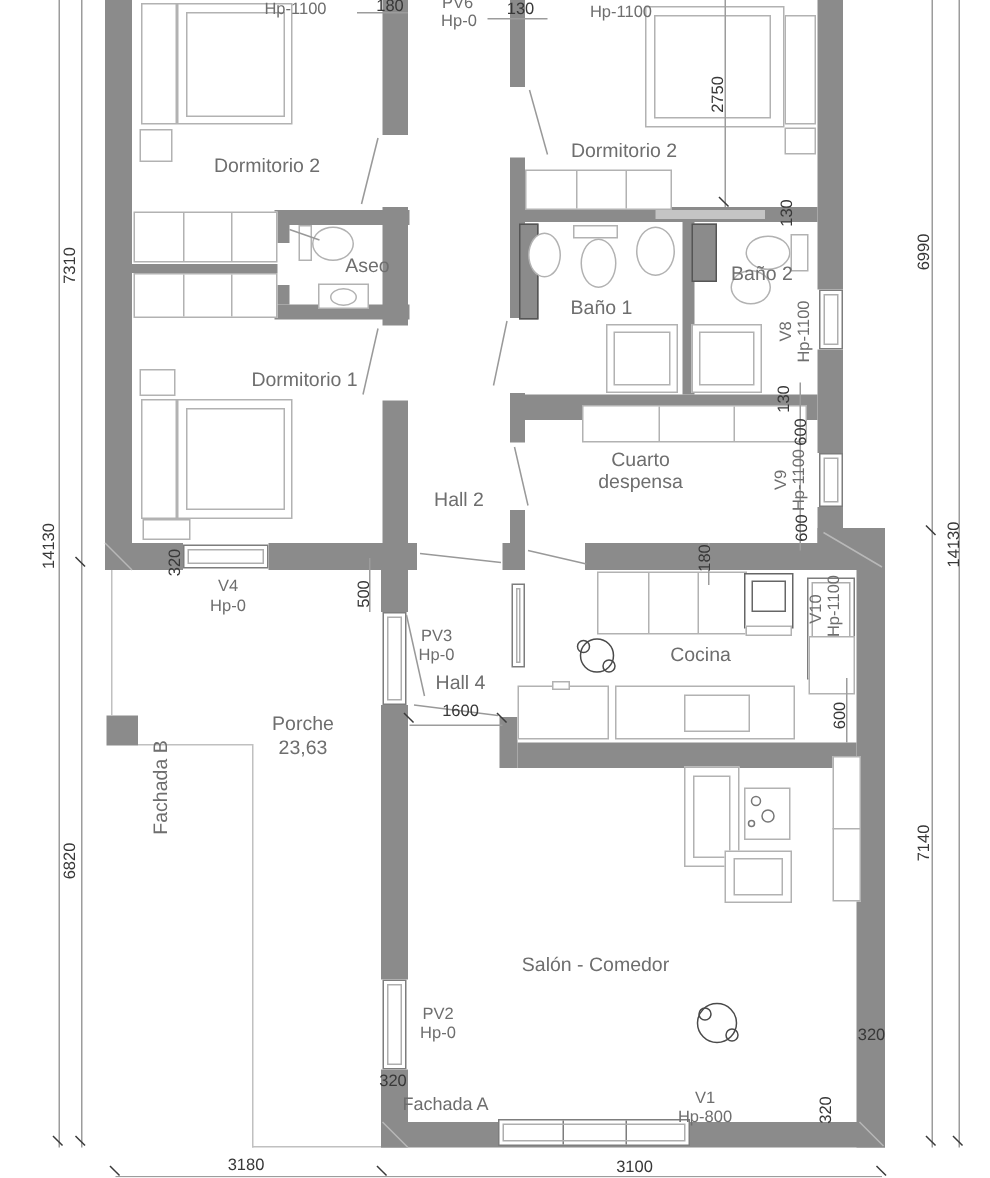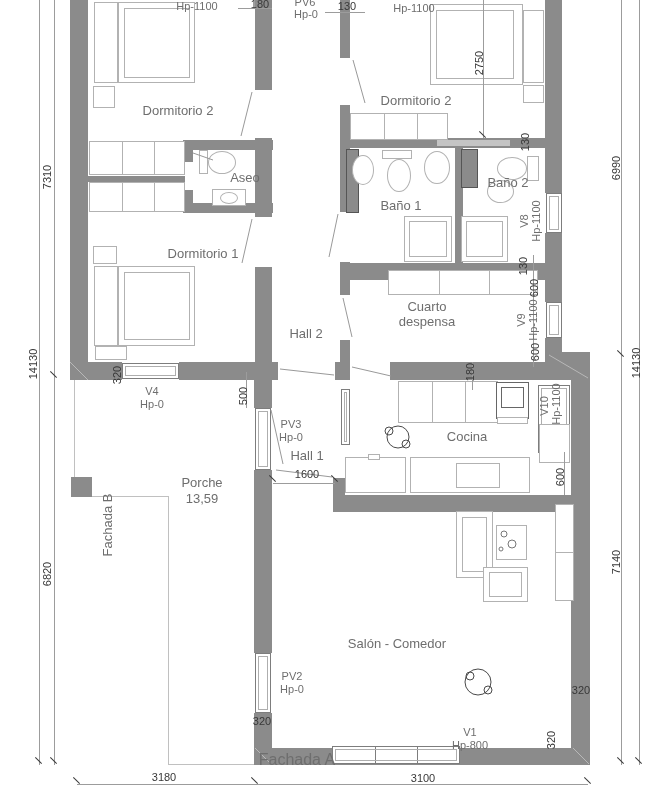--- a/index.html
+++ b/index.html
@@ -215,26 +215,26 @@
   <div class="rl" style="left:178px;top:110px">Dormitorio 2</div>
   <div class="rl" style="left:245px;top:177px">Aseo</div>
   <div class="rl" style="left:203px;top:253px">Dormitorio 1</div>
   <div class="rl" style="left:306px;top:333px">Hall 2</div>
   <div class="rl" style="left:416px;top:100px">Dormitorio 2</div>
   <div class="rl" style="left:401px;top:205px">Baño 1</div>
   <div class="rl" style="left:508px;top:182px">Baño 2</div>
   <div class="rl" style="left:427px;top:306px">Cuarto</div>
   <div class="rl" style="left:427px;top:321px">despensa</div>
   <div class="rl" style="left:467px;top:436px">Cocina</div>
-  <div class="rl" style="left:307px;top:455px">Hall 1</div>
+  <div class="rl" style="left:307px;top:455px">Hall 4</div>
   <div class="rl" style="left:202px;top:482px">Porche</div>
-  <div class="rl" style="left:202px;top:498px">13,59</div>
+  <div class="rl" style="left:202px;top:498px">23,63</div>
   <div class="rl" style="left:397px;top:643px">Salón - Comedor</div>
   <div class="rl v" style="left:107px;top:525px">Fachada B</div>
-  <div class="rl" style="left:297px;top:760px;font-size:16px">Fachada A</div>
+  <div class="rl" style="left:297px;top:736px;font-size:12px">Fachada A</div>
 
   <div class="ol" style="left:197px;top:6px">Hp-1100</div>
   <div class="ol" style="left:305px;top:2px">PV6</div>
   <div class="ol" style="left:306px;top:14px">Hp-0</div>
   <div class="ol" style="left:414px;top:8px">Hp-1100</div>
   <div class="ol" style="left:152px;top:391px">V4</div>
   <div class="ol" style="left:152px;top:404px">Hp-0</div>
   <div class="ol" style="left:291px;top:424px">PV3</div>
   <div class="ol" style="left:291px;top:437px">Hp-0</div>
   <div class="ol" style="left:292px;top:676px">PV2</div>

